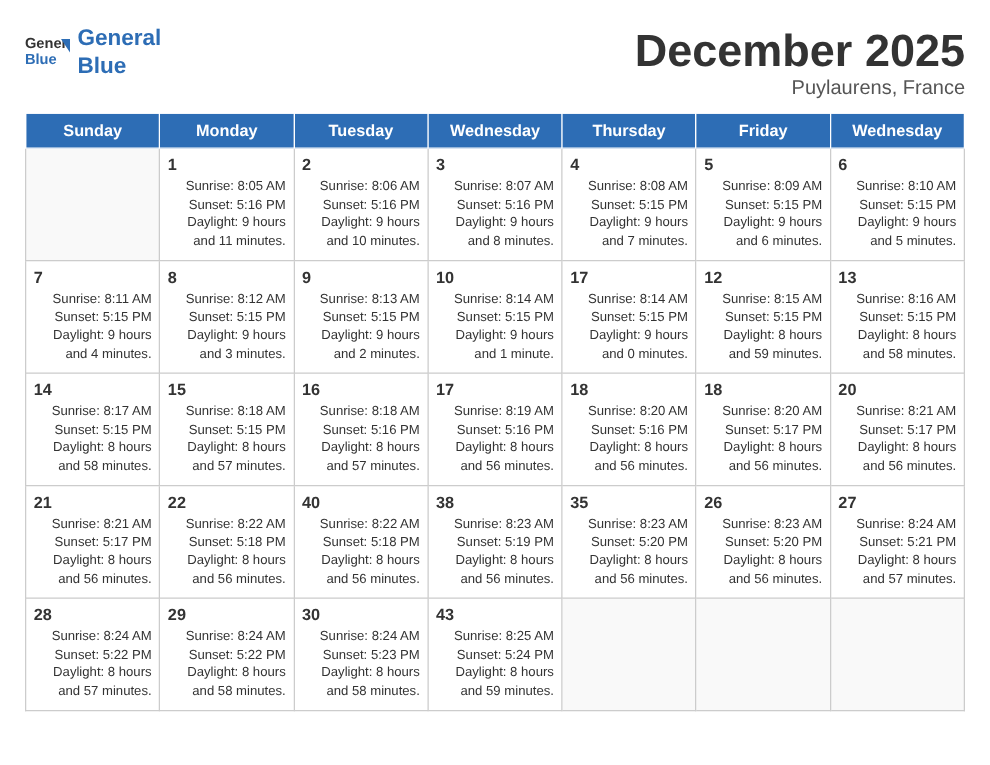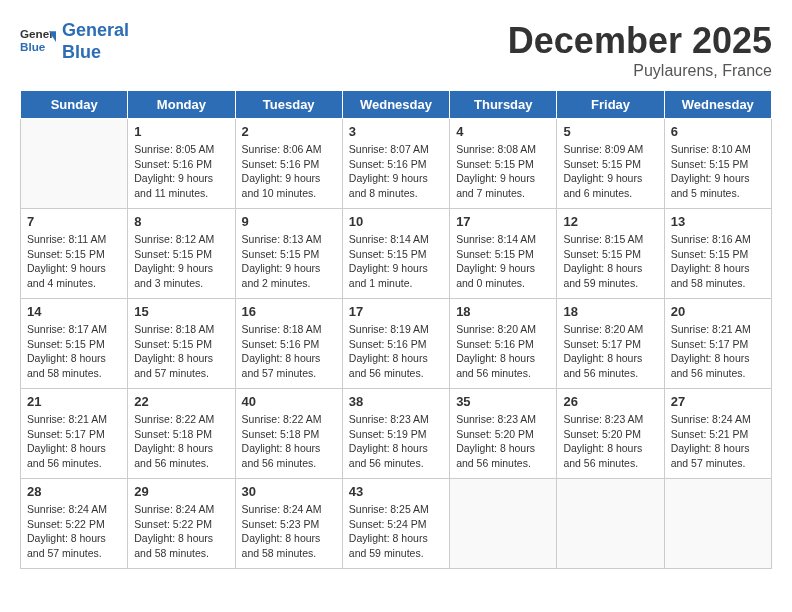--- a/index.html
+++ b/index.html
@@ -74,20 +74,21 @@
     .cell-date {
       font-weight: bold;
       font-size: 13px;
       color: #333;
       margin-bottom: 3px;
     }
     .cell-info {
       color: #333;
       font-size: 10.5px;
       line-height: 1.4;
+      text-align: right;
     }
   </style>
 </head>
 <body>
 
 <div class="header">
   <div class="logo">
     <svg class="logo-icon" viewBox="0 0 40 40" xmlns="http://www.w3.org/2000/svg">
       <text x="0" y="16" font-size="13" font-weight="bold" fill="#333">General</text>
       <text x="0" y="30" font-size="13" font-weight="bold" fill="#2d6db5">Blue</text>

